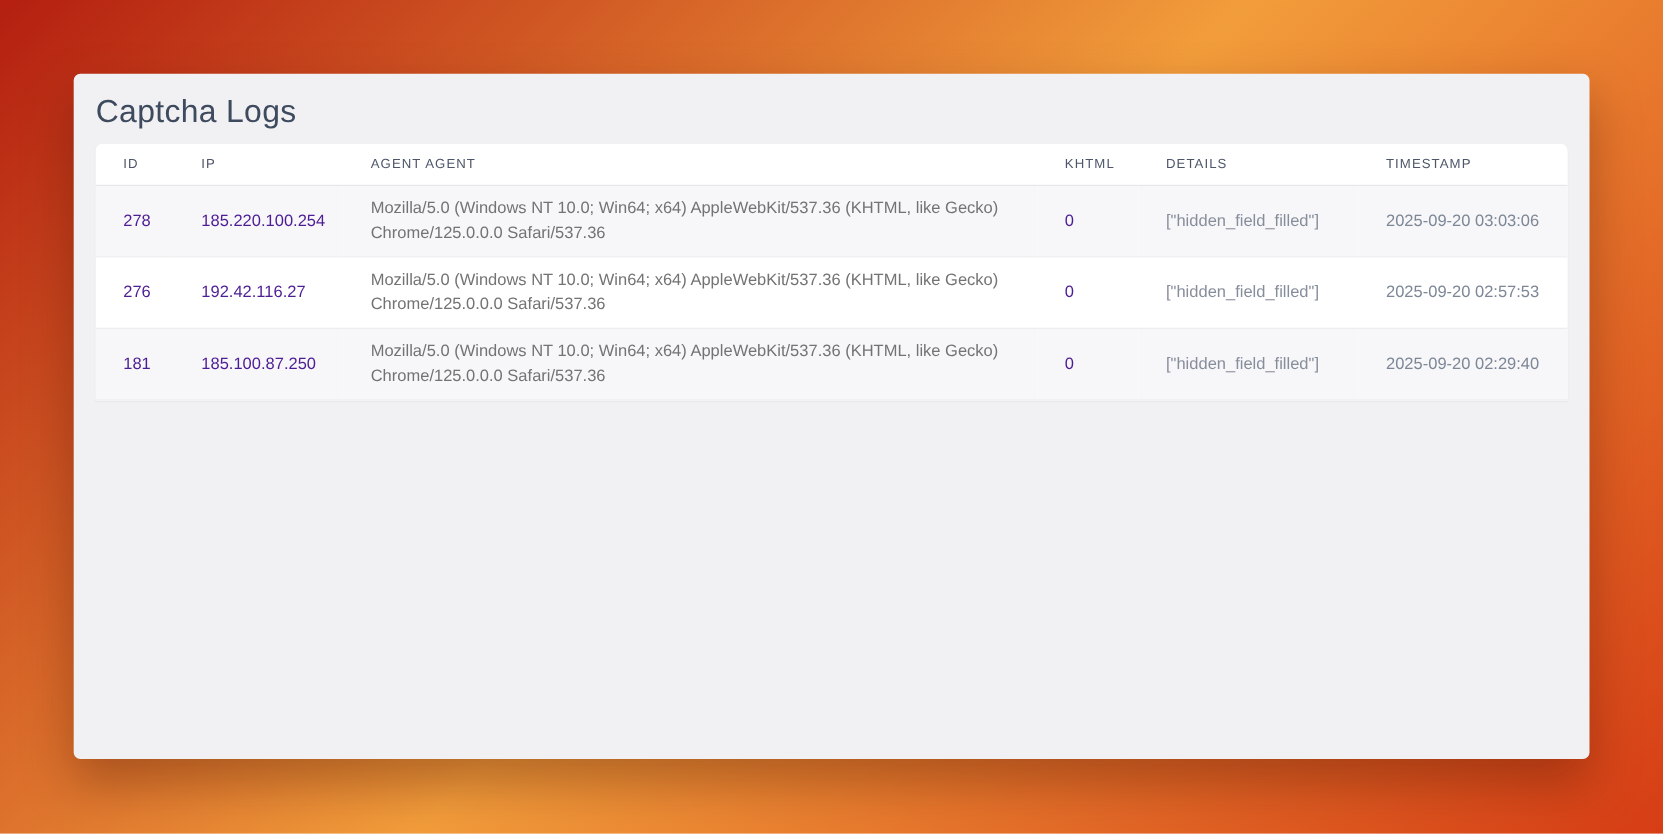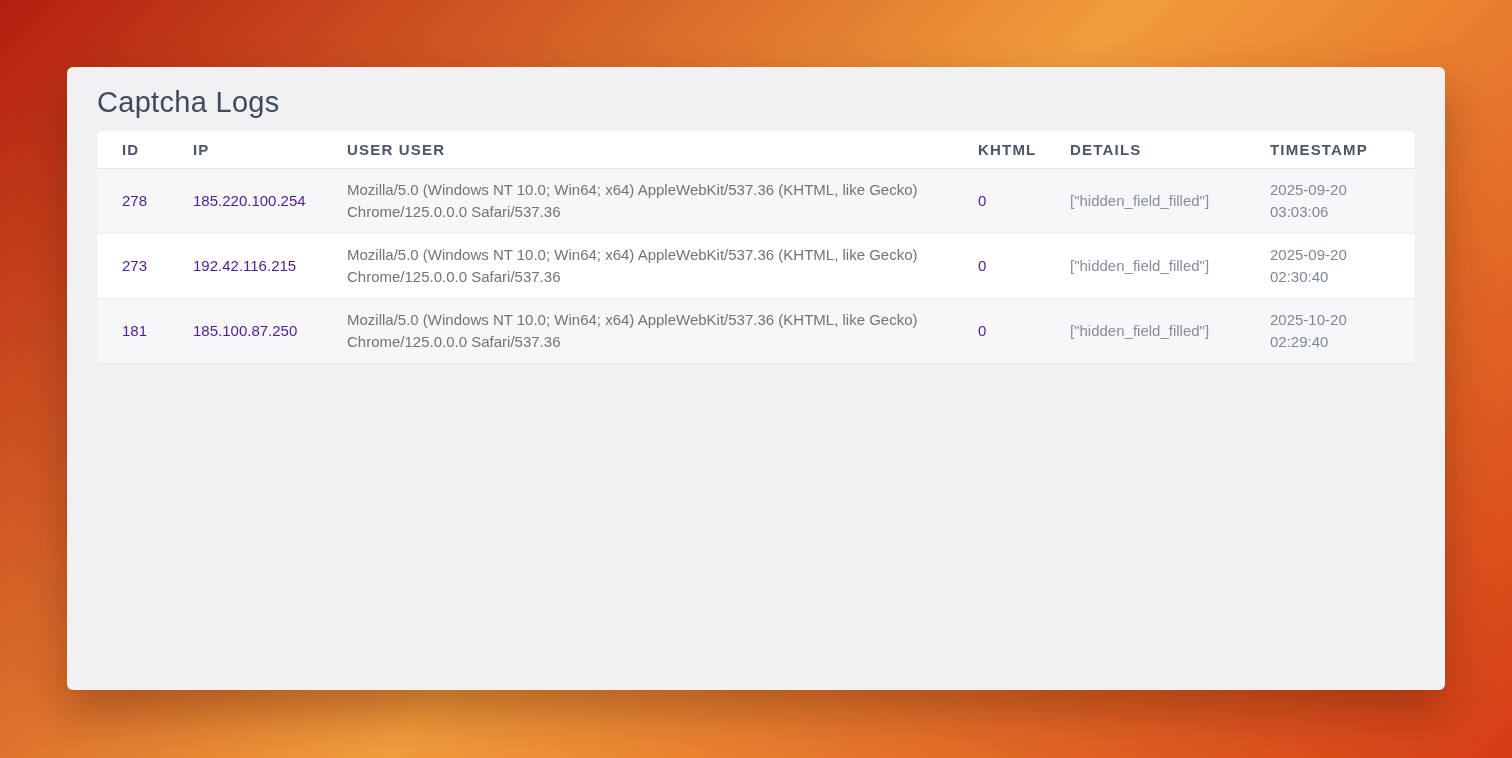--- a/index.html
+++ b/index.html
@@ -13,21 +13,21 @@
     background: linear-gradient(135deg, #b41f10 0%, #f29d3b 50%, #d63d15 100%);
     position: relative;
   }
   .card {
     position: absolute;
     left: 67px; top: 67px;
     width: 1378px; height: 623px;
     background: #f1f1f3;
     border-radius: 6px;
     box-shadow: 0 22px 45px rgba(70, 15, 0, 0.35);
-    padding: 0 30px;
+    padding: 0 20px;
     overflow: hidden;
   }
   .title {
     margin: 16px 0 9px 0;
     font-size: 29px;
     line-height: 39px;
     font-weight: 500;
     letter-spacing: 0.3px;
     color: #3e4a5e;
   }
@@ -47,22 +47,22 @@
   col.col-ip { width: 154px; }
   col.col-ua { width: 631px; }
   col.col-score { width: 92px; }
   col.col-details { width: 200px; }
   col.col-ts { width: auto; }
   thead th {
     height: 37px;
     padding: 0 10px 0 25px;
     text-align: left;
     vertical-align: middle;
-    font-size: 15px;
-    font-weight: bold;
+    font-size: 12px;
+    font-weight: normal;
     letter-spacing: 0.08em;
     color: #4d5669;
     border-bottom: 1px solid #e3e5e9;
     background: #ffffff;
     white-space: nowrap;
   }
   tbody td {
     padding: 10px 10px 10px 25px;
     height: 64px;
     vertical-align: middle;
@@ -90,55 +90,55 @@
           <col class="col-ip">
           <col class="col-ua">
           <col class="col-score">
           <col class="col-details">
           <col class="col-ts">
         </colgroup>
         <thead>
           <tr>
             <th>ID</th>
             <th>IP</th>
-            <th>USER USER</th>
+            <th>AGENT AGENT</th>
             <th>KHTML</th>
             <th>DETAILS</th>
             <th>TIMESTAMP</th>
           </tr>
         </thead>
         <tbody id="logs-tbody">
   <tr>
     <td class="c-id">278</td>
     <td class="c-ip">185.220.100.254</td>
     <td class="c-ua">Mozilla/5.0 (Windows NT 10.0; Win64; x64) AppleWebKit/537.36 (KHTML, like Gecko) Chrome/125.0.0.0 Safari/537.36</td>
     <td class="c-score">0</td>
     <td class="c-details">["hidden_field_filled"]</td>
     <td class="c-ts">2025-09-20 03:03:06</td>
   </tr>
 
 
+  <tr>
+    <td class="c-id">276</td>
+    <td class="c-ip">192.42.116.27</td>
+    <td class="c-ua">Mozilla/5.0 (Windows NT 10.0; Win64; x64) AppleWebKit/537.36 (KHTML, like Gecko) Chrome/125.0.0.0 Safari/537.36</td>
+    <td class="c-score">0</td>
+    <td class="c-details">["hidden_field_filled"]</td>
+    <td class="c-ts">2025-09-20 02:57:53</td>
+  </tr>
 
 
 
-  <tr>
-    <td class="c-id">273</td>
-    <td class="c-ip">192.42.116.215</td>
-    <td class="c-ua">Mozilla/5.0 (Windows NT 10.0; Win64; x64) AppleWebKit/537.36 (KHTML, like Gecko) Chrome/125.0.0.0 Safari/537.36</td>
-    <td class="c-score">0</td>
-    <td class="c-details">["hidden_field_filled"]</td>
-    <td class="c-ts">2025-09-20 02:30:40</td>
-  </tr>
 
   <tr>
     <td class="c-id">181</td>
     <td class="c-ip">185.100.87.250</td>
     <td class="c-ua">Mozilla/5.0 (Windows NT 10.0; Win64; x64) AppleWebKit/537.36 (KHTML, like Gecko) Chrome/125.0.0.0 Safari/537.36</td>
     <td class="c-score">0</td>
     <td class="c-details">["hidden_field_filled"]</td>
-    <td class="c-ts">2025-10-20 02:29:40</td>
+    <td class="c-ts">2025-09-20 02:29:40</td>
   </tr>
 
 </tbody>
       </table>
     </div>
   </div>
 </div>
 
 </body></html>

